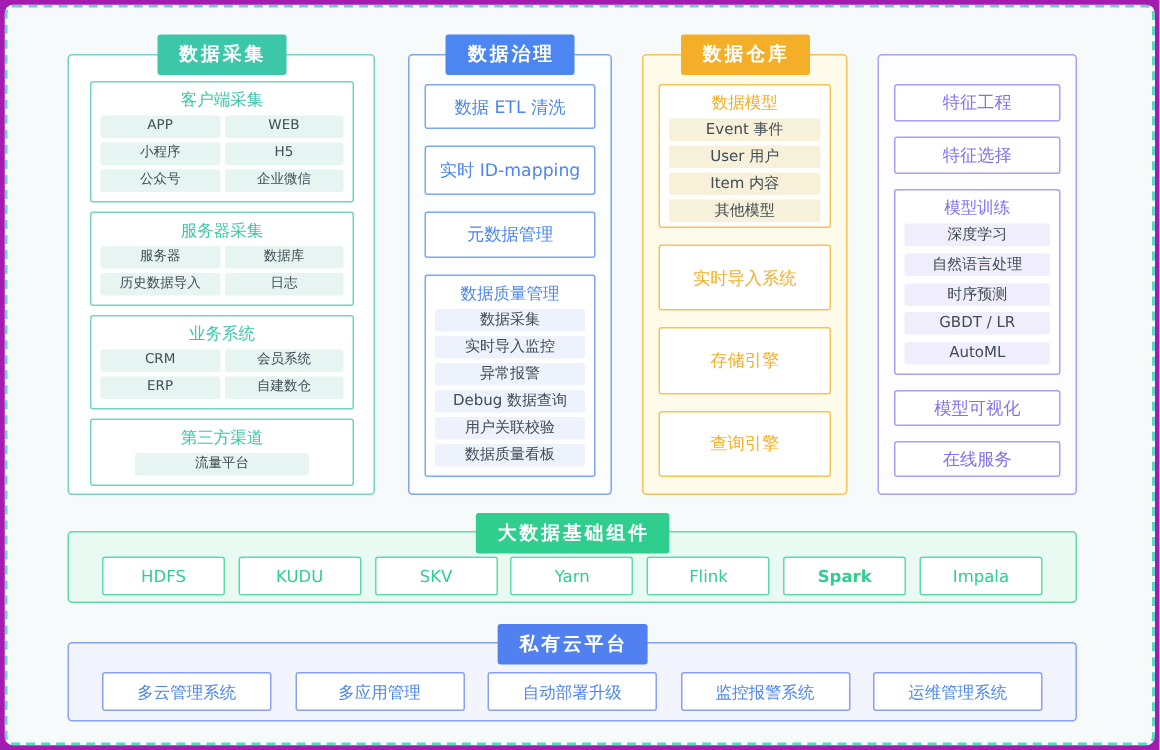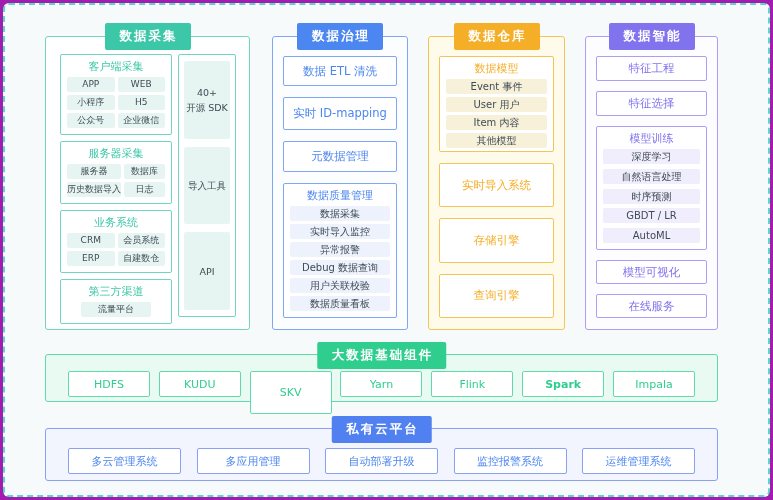--- a/index.html
+++ b/index.html
@@ -139,26 +139,20 @@
           </div>
         </div>
 
         <div class="group">
           <div class="group-title">第三方渠道</div>
           <div class="chip single-chip">流量平台</div>
         </div>
 
       </div>
 
-      <div class="side">
-        <div class="chip">40+
-开源 SDK</div>
-        <div class="chip">导入工具</div>
-        <div class="chip">API</div>
-      </div>
     </div>
   </div>
 
   <div class="col blue" style="left:272px;width:136px;">
     <div class="col-header">数据治理</div>
     <div class="col-body">
       <div class="big-item" style="height:30px;">数据 ETL 清洗</div>
       <div class="big-item" style="height:33px;">实时 ID-mapping</div>
       <div class="big-item" style="height:31px;">元数据管理</div>
       <div class="group grow">
@@ -187,21 +181,20 @@
           <div class="chip">其他模型</div>
         </div>
       </div>
       <div class="big-item grow">实时导入系统</div>
       <div class="big-item grow">存储引擎</div>
       <div class="big-item grow">查询引擎</div>
     </div>
   </div>
 
   <div class="col purple" style="left:585px;width:133px;">
-    <div class="col-header">数据智能</div>
     <div class="col-body" style="gap:10px;">
       <div class="big-item" style="height:25px;">特征工程</div>
       <div class="big-item" style="height:25px;">特征选择</div>
       <div class="group grow">
         <div class="group-title">模型训练</div>
         <div class="chip-stack">
           <div class="chip">深度学习</div>
           <div class="chip">自然语言处理</div>
           <div class="chip">时序预测</div>
           <div class="chip">GBDT / LR</div>
@@ -211,21 +204,21 @@
       <div class="big-item" style="height:24px;">模型可视化</div>
       <div class="big-item" style="height:24px;">在线服务</div>
     </div>
   </div>
 
   <div class="band green" style="top:354px;height:48px;">
     <div class="band-header">大数据基础组件</div>
     <div class="band-items" style="top:16px;">
       <div class="band-item" style="width:82px;height:26px;">HDFS</div>
       <div class="band-item" style="width:82px;height:26px;">KUDU</div>
-      <div class="band-item" style="width:82px;height:43px;text-align:center;">SKV</div>
+      <div class="band-item" style="width:82px;height:26px;text-align:center;">SKV</div>
       <div class="band-item" style="width:82px;height:26px;">Yarn</div>
       <div class="band-item" style="width:82px;height:26px;">Flink</div>
       <div class="band-item" style="width:82px;height:26px;font-weight:bold;">Spark</div>
       <div class="band-item" style="width:82px;height:26px;">Impala</div>
     </div>
   </div>
 
   <div class="band bandblue" style="top:428px;height:53px;">
     <div class="band-header">私有云平台</div>
     <div class="band-items" style="top:19px;">

